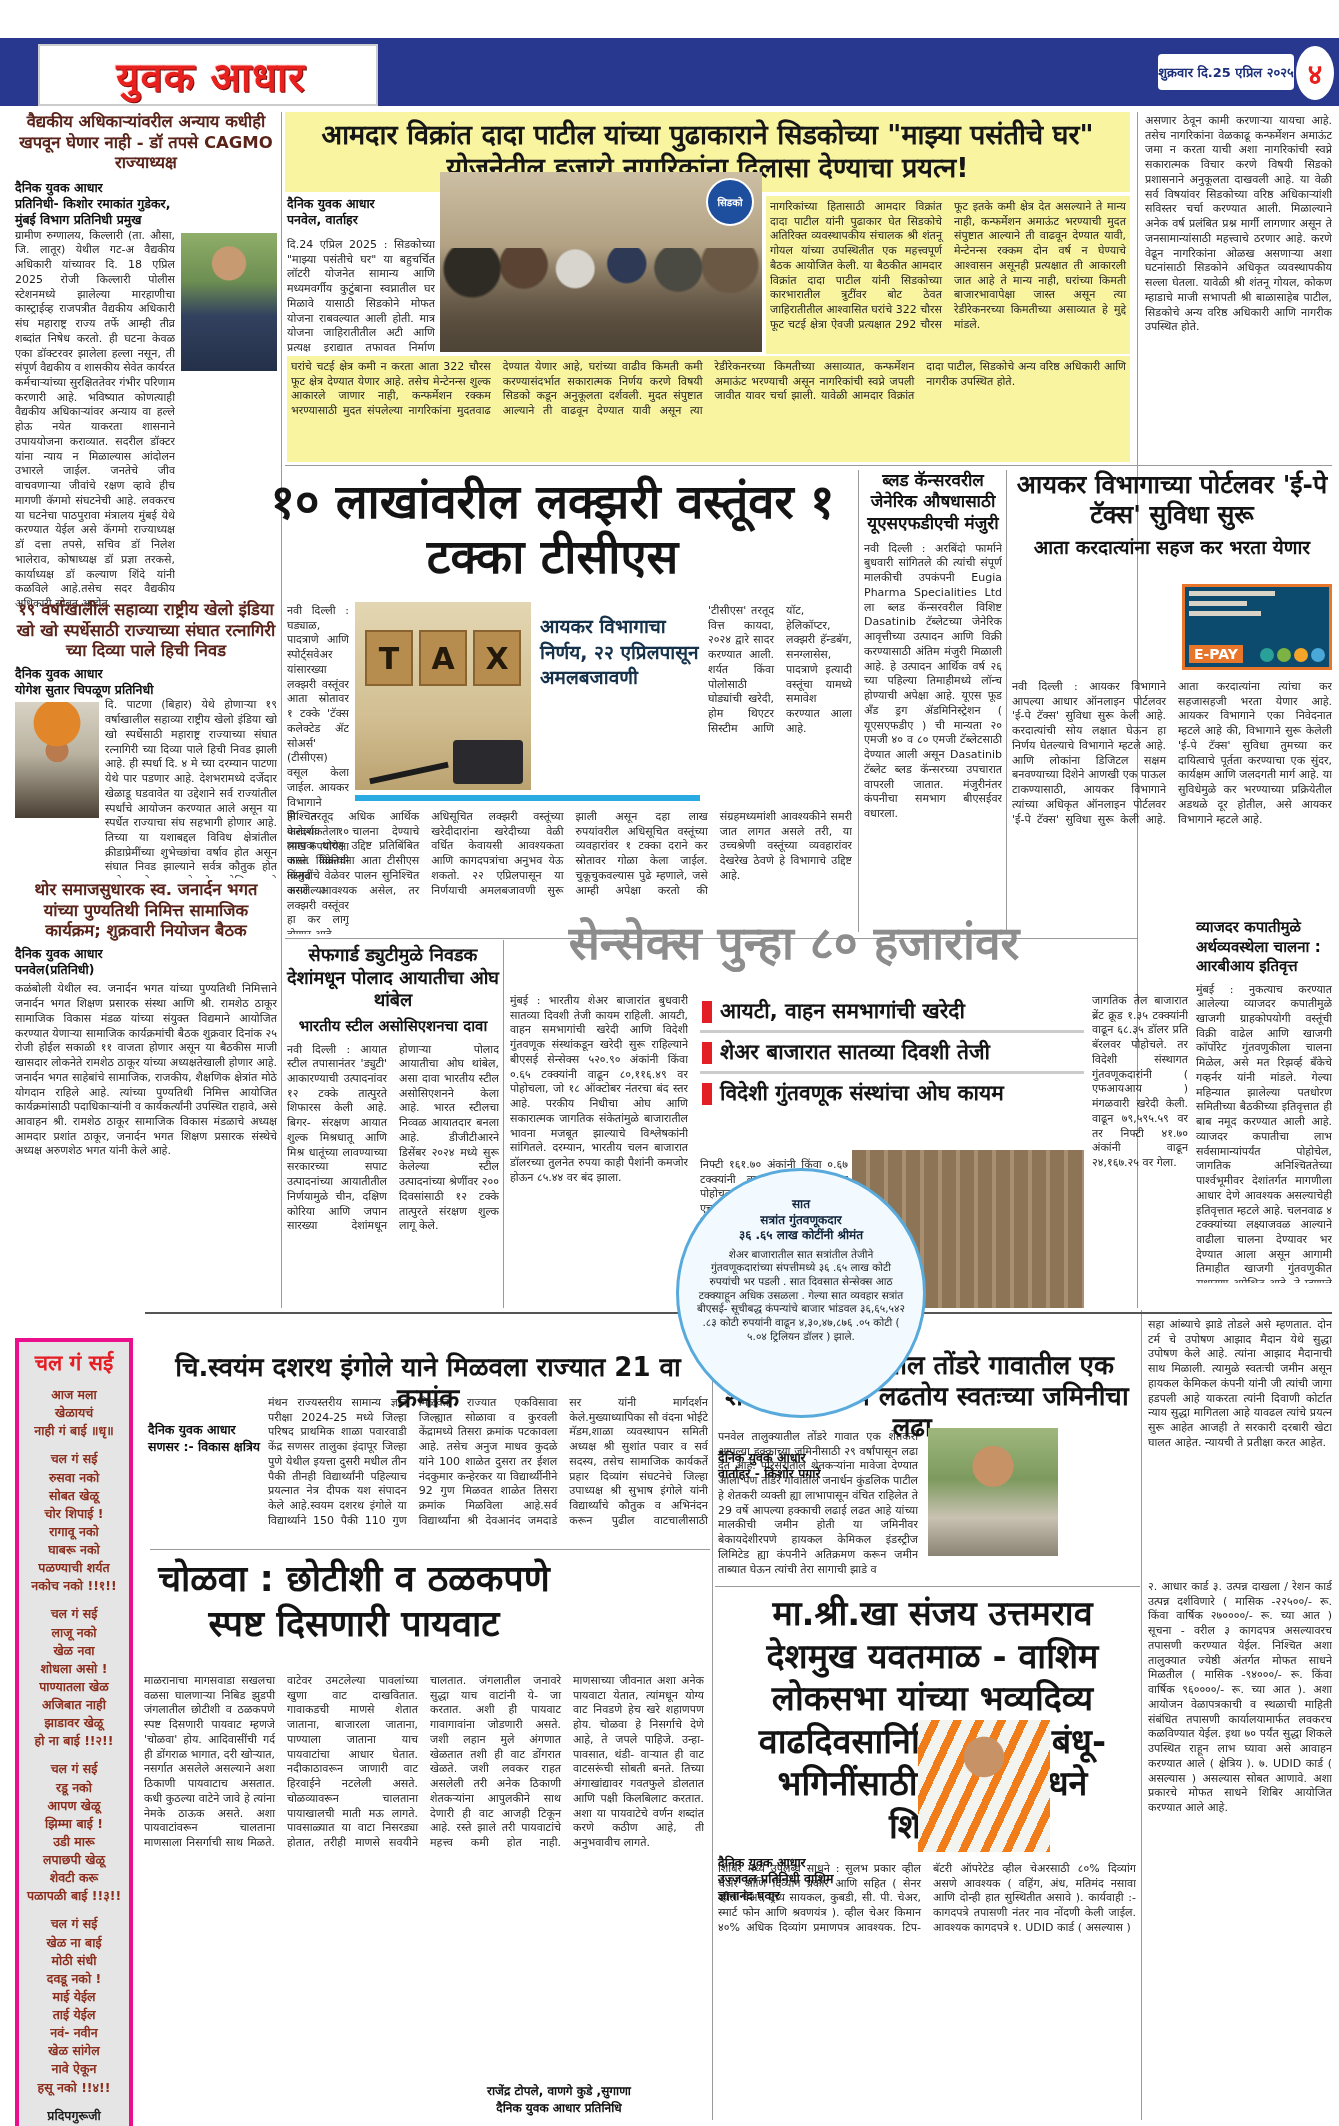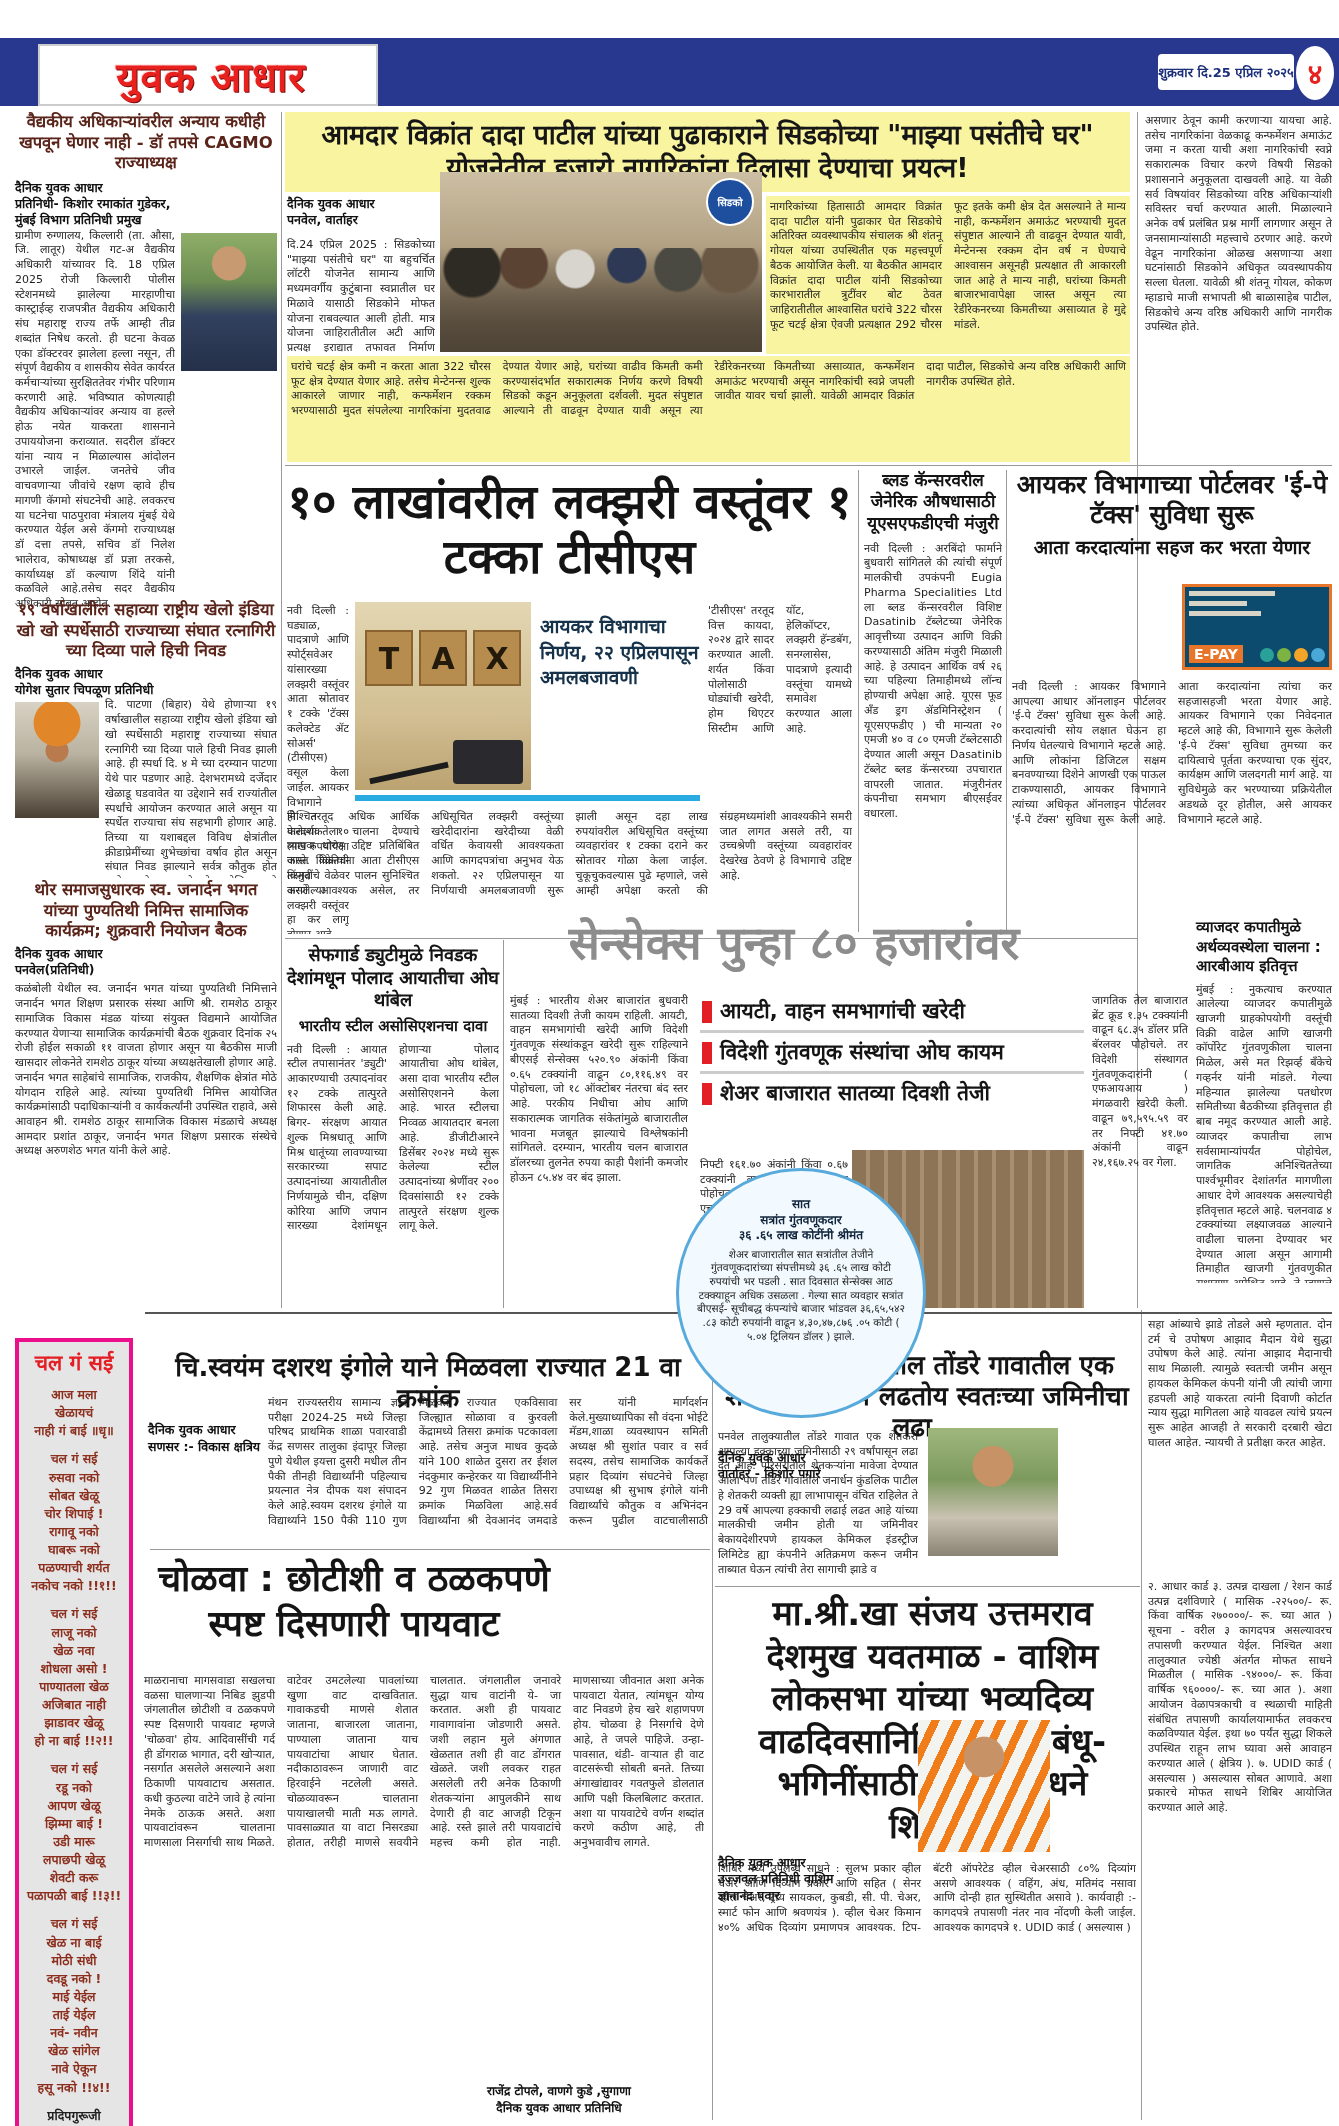--- a/index.html
+++ b/index.html
@@ -153,21 +153,21 @@
        radial-gradient(circle at 90% 16%, #6b5844 9%, transparent 10%),
        linear-gradient(180deg,transparent 0%,#4f4537 100%);"></div>
 </div>
 
 <div class="abs yellow bodytxt cols2" style="left:766px;top:196px;width:364px;height:158px;padding:4px;box-sizing:border-box;">नागरिकांच्या हितासाठी आमदार विक्रांत दादा पाटील यांनी पुढाकार घेत सिडकोचे अतिरिक्त व्यवस्थापकीय संचालक श्री शंतनू गोयल यांच्या उपस्थितीत एक महत्त्वपूर्ण बैठक आयोजित केली. या बैठकीत आमदार विक्रांत दादा पाटील यांनी सिडकोच्या कारभारातील त्रुटींवर बोट ठेवत जाहिरातीतील आश्वासित घरांचे 322 चौरस फूट चटई क्षेत्रा ऐवजी प्रत्यक्षात 292 चौरस फूट इतके कमी क्षेत्र देत असल्याने ते मान्य नाही, कन्फर्मेशन अमाऊंट भरण्याची मुदत संपुष्टात आल्याने ती वाढवून देण्यात यावी, मेन्टेनन्स रक्कम दोन वर्ष न घेण्याचे आश्वासन असूनही प्रत्यक्षात ती आकारली जात आहे ते मान्य नाही, घरांच्या किमती बाजारभावापेक्षा जास्त असून त्या रेडीरेकनरच्या किमतीच्या असाव्यात हे मुद्दे मांडले.</div>
 
 <div class="abs yellow bodytxt cols4" style="left:287px;top:356px;width:843px;height:106px;padding:4px;box-sizing:border-box;">घरांचे चटई क्षेत्र कमी न करता आता 322 चौरस फूट क्षेत्र देण्यात येणार आहे. तसेच मेन्टेनन्स शुल्क आकारले जाणार नाही, कन्फर्मेशन रक्कम भरण्यासाठी मुदत संपलेल्या नागरिकांना मुदतवाढ देण्यात येणार आहे, घरांच्या वाढीव किमती कमी करण्यासंदर्भात सकारात्मक निर्णय करणे विषयी सिडको कडून अनुकूलता दर्शवली. मुदत संपुष्टात आल्याने ती वाढवून देण्यात यावी असून त्या रेडीरेकनरच्या किमतीच्या असाव्यात, कन्फर्मेशन अमाऊंट भरण्याची असून नागरिकांची स्वप्ने जपली जावीत यावर चर्चा झाली. यावेळी आमदार विक्रांत दादा पाटील, सिडकोचे अन्य वरिष्ठ अधिकारी आणि नागरीक उपस्थित होते.</div>
 
 <div class="abs bodytxt" style="left:1145px;top:114px;width:187px;height:348px;">असणार ठेवून कामी करणाऱ्या यायचा आहे. तसेच नागरिकांना वेळकाढू कन्फर्मेशन अमाऊंट जमा न करता याची अशा नागरिकांची स्वप्ने सकारात्मक विचार करणे विषयी सिडको प्रशासनाने अनुकूलता दाखवली आहे. या वेळी सर्व विषयांवर सिडकोच्या वरिष्ठ अधिकाऱ्यांशी सविस्तर चर्चा करण्यात आली. मिळाल्याने अनेक वर्ष प्रलंबित प्रश्न मार्गी लागणार असून ते जनसामान्यांसाठी महत्त्वाचे ठरणार आहे. करणे वेढून नागरिकांना ओळख असणाऱ्या अशा घटनांसाठी सिडकोने अधिकृत व्यवस्थापकीय सल्ला घेतला. यावेळी श्री शंतनू गोयल, कोकण म्हाडाचे माजी सभापती श्री बाळासाहेब पाटील, सिडकोचे अन्य वरिष्ठ अधिकारी आणि नागरीक उपस्थित होते.</div>
 
-<div class="abs hd-black" style="left:287px;top:474px;width:565px;height:124px;font-size:47px;line-height:1.18;">१० लाखांवरील लक्झरी वस्तूंवर १ टक्का टीसीएस</div>
+<div class="abs hd-black" style="left:270px;top:474px;width:565px;height:124px;font-size:47px;line-height:1.18;">१० लाखांवरील लक्झरी वस्तूंवर १ टक्का टीसीएस</div>
 
 <div class="abs bodytxt" style="left:287px;top:604px;width:62px;height:330px;">नवी दिल्ली : घड्याळ, पादत्राणे आणि स्पोर्ट्सवेअर यांसारख्या लक्झरी वस्तूंवर आता स्रोतावर १ टक्के 'टॅक्स कलेक्टेड ॲट सोअर्स' (टीसीएस) वसूल केला जाईल. आयकर विभागाने निश्चित केलेल्या १० लाख रुपयांपेक्षा जास्त विक्रीची किंमत असलेल्या लक्झरी वस्तूंवर हा कर लागू होणार आहे.</div>
 
 <div class="abs" style="left:355px;top:602px;width:176px;height:188px;background:linear-gradient(180deg,#e3d6b2 0%,#d2bf93 60%,#bba271 100%);">
   <div style="position:absolute;left:10px;top:28px;display:flex;gap:6px;">
     <span style="display:flex;align-items:center;justify-content:center;width:44px;height:52px;background:#b68d4e;border:2px solid #8a6430;color:#241a0c;font-weight:900;font-size:30px;">T</span>
     <span style="display:flex;align-items:center;justify-content:center;width:44px;height:52px;background:#b68d4e;border:2px solid #8a6430;color:#241a0c;font-weight:900;font-size:30px;">A</span>
     <span style="display:flex;align-items:center;justify-content:center;width:44px;height:52px;background:#b68d4e;border:2px solid #8a6430;color:#241a0c;font-weight:900;font-size:30px;">X</span>
   </div>
   <div style="position:absolute;right:8px;bottom:6px;width:70px;height:44px;background:#2a2a2e;border-radius:4px;"></div>
@@ -214,25 +214,25 @@
 
 <div class="abs bodytxt" style="left:510px;top:994px;width:178px;height:314px;">मुंबई : भारतीय शेअर बाजारांत बुधवारी सातव्या दिवशी तेजी कायम राहिली. आयटी, वाहन समभागांची खरेदी आणि विदेशी गुंतवणूक संस्थांकडून खरेदी सुरू राहिल्याने बीएसई सेन्सेक्स ५२०.९० अंकांनी किंवा ०.६५ टक्क्यांनी वाढून ८०,११६.४९ वर पोहोचला, जो १८ ऑक्टोबर नंतरचा बंद स्तर आहे. परकीय निधीचा ओघ आणि सकारात्मक जागतिक संकेतांमुळे बाजारातील भावना मजबूत झाल्याचे विश्लेषकांनी सांगितले. दरम्यान, भारतीय चलन बाजारात डॉलरच्या तुलनेत रुपया काही पैशांनी कमजोर होऊन ८५.४४ वर बंद झाला.</div>
 
 <div class="abs" style="left:700px;top:992px;width:384px;height:158px;">
   <div class="bullet-item">
     <span class="bullet-sq"></span>
     <span class="bullet-label">आयटी, वाहन समभागांची खरेदी</span>
   </div>
   <div class="bullet-item">
     <span class="bullet-sq"></span>
-    <span class="bullet-label">विदेशी गुंतवणूक संस्थांचा ओघ कायम</span>
+    <span class="bullet-label">शेअर बाजारात सातव्या दिवशी तेजी</span>
   </div>
   <div class="bullet-item">
     <span class="bullet-sq"></span>
-    <span class="bullet-label">शेअर बाजारात सातव्या दिवशी तेजी</span>
+    <span class="bullet-label">विदेशी गुंतवणूक संस्थांचा ओघ कायम</span>
   </div>
 </div>
 
 <div class="abs photo" style="left:852px;top:1150px;width:232px;height:158px;background:
      repeating-linear-gradient(90deg,#8d7456 0 14px,#a98f6f 14px 18px),
      linear-gradient(180deg,#b59a78,#6e573c);"></div>
 
 <div class="abs bodytxt" style="left:700px;top:1158px;width:148px;height:150px;background:#ffffff;">निफ्टी १६१.७० अंकांनी किंवा ०.६७ टक्क्यांनी वाढून २४,३२८.९५ वर पोहोचला. सेन्सेक्स कंपन्यांमध्ये, एचसीएल टेकने मार्च २०२४-२५ च्या तिमाहीत एकत्रित निव्वळ नफ्यात ८.१ टक्क्यांनी वाढ केल्यानंतर कंपनीचा समभाग ७.७२ टक्क्यांनी वाढला. टाटा मोटर्स, महिंद्रा, टाटा स्टील, मारुती यांचाही बँकिंग समभागांसह एचडीएफसी वधारले, तर कोटक महिंद्रा, इंडिया, ॲक्सिस आणि अन्य घसरले.</div>
 
 <div class="abs" style="left:676px;top:1168px;width:250px;height:250px;border-radius:50%;background:#f2faff;border:3px solid #57aadb;box-sizing:border-box;padding:26px 18px 0 18px;text-align:center;overflow:hidden;z-index:3;">

